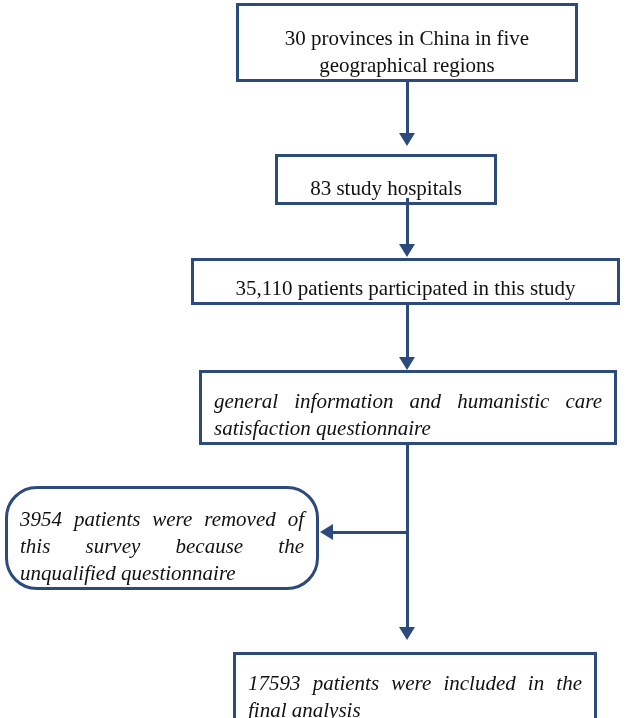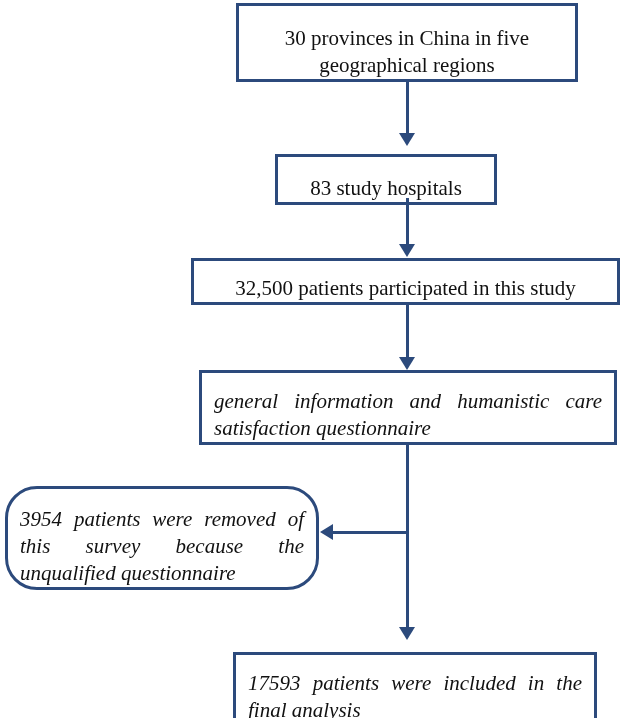--- a/index.html
+++ b/index.html
@@ -77,21 +77,21 @@
   <div class="arrow-down" style="left:399px; top:133px;"></div>
 
   <div class="node-box" style="left:275px; top:147px; width:222px; height:51px;margin-top:7px;">
     <span class="node-text align-center">83 study hospitals</span>
   </div>
 
   <div class="conn-line v-line" style="left:406px; top:198px; height:47px;"></div>
   <div class="arrow-down" style="left:399px; top:244px;"></div>
 
   <div class="node-box" style="left:191px; top:258px; width:429px; height:47px;">
-    <span class="node-text align-center">32,500 patients participated in this study</span>
+    <span class="node-text align-center">35,110 patients participated in this study</span>
   </div>
 
   <div class="conn-line v-line" style="left:406px; top:305px; height:53px;"></div>
   <div class="arrow-down" style="left:399px; top:357px;"></div>
 
   <div class="node-box" style="left:199px; top:370px; width:418px; height:75px;">
     <span class="node-text align-justify">general information and humanistic care satisfaction  questionnaire</span>
   </div>
 
   <div class="conn-line v-line" style="left:406px; top:445px; height:190px;"></div>

